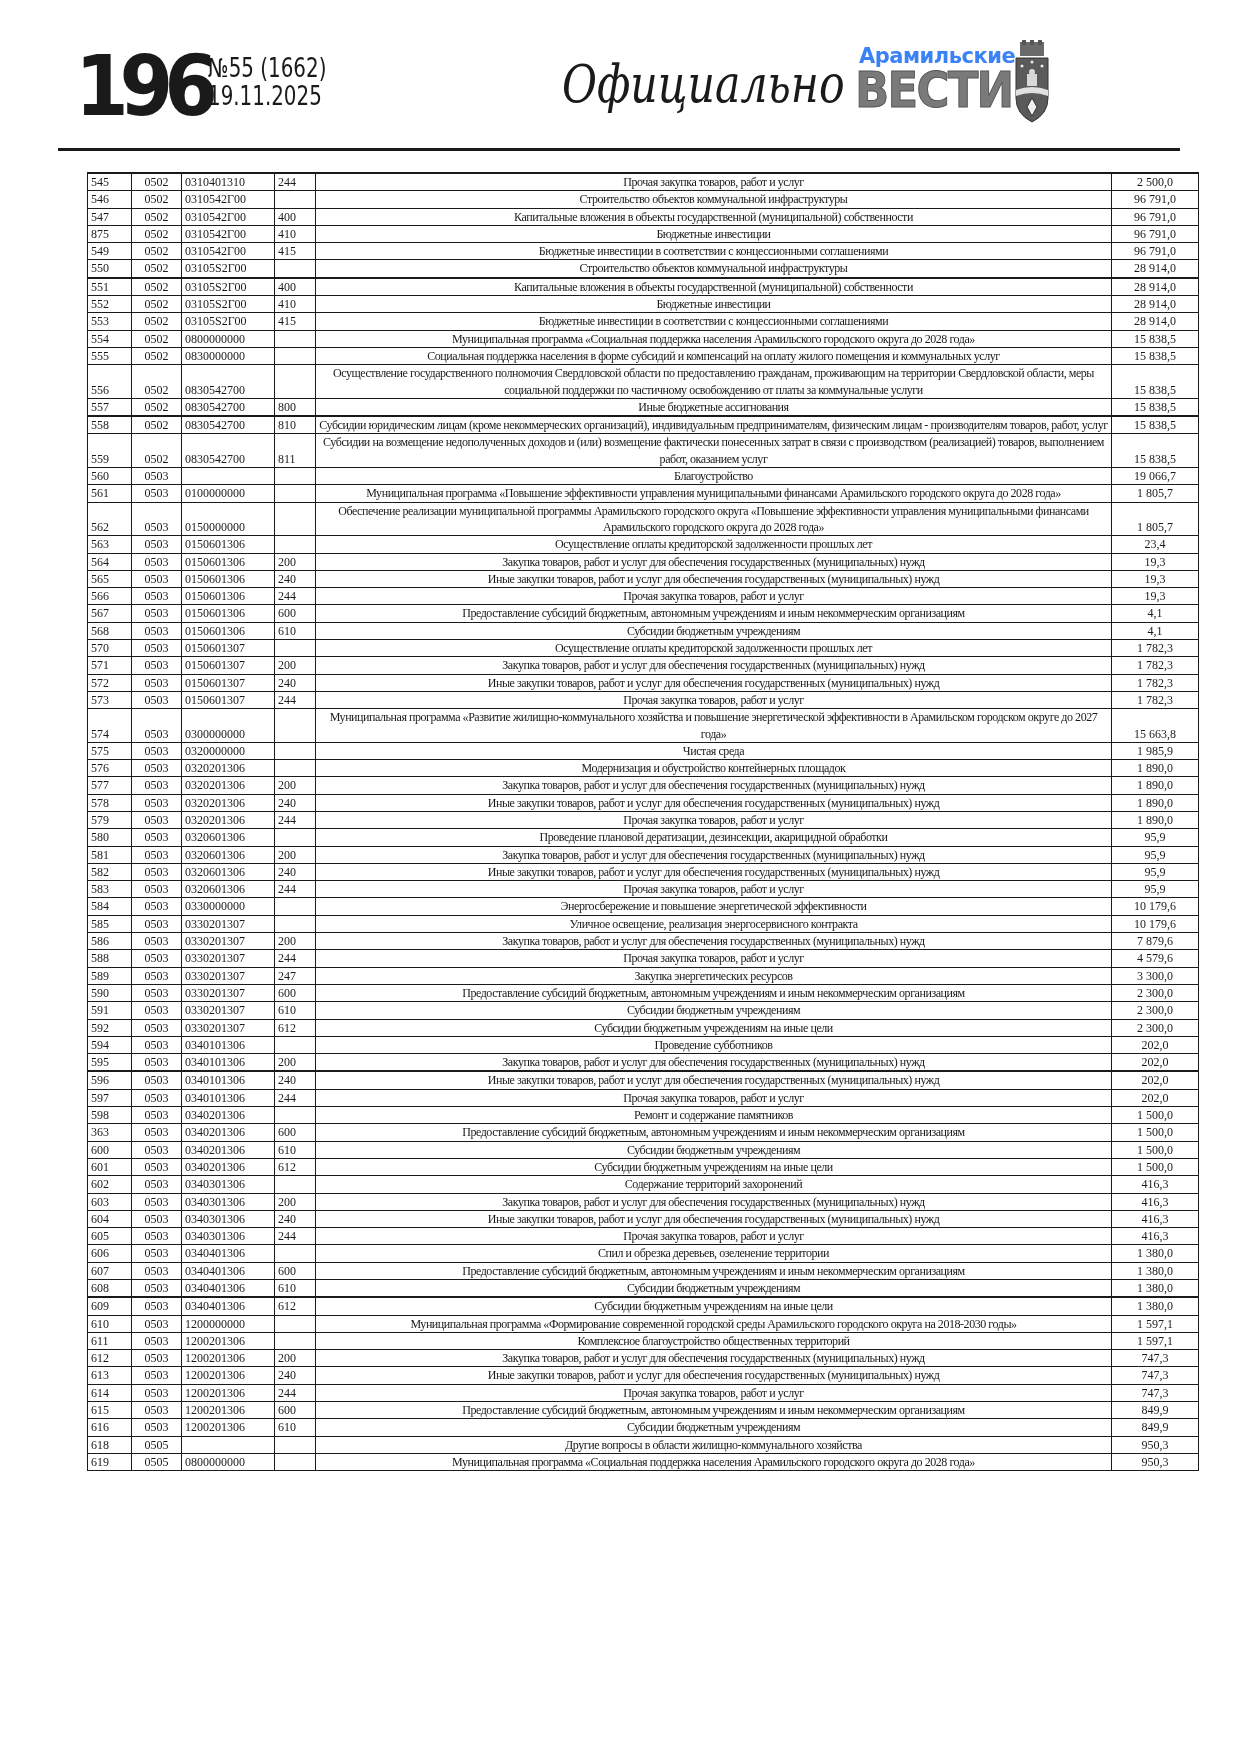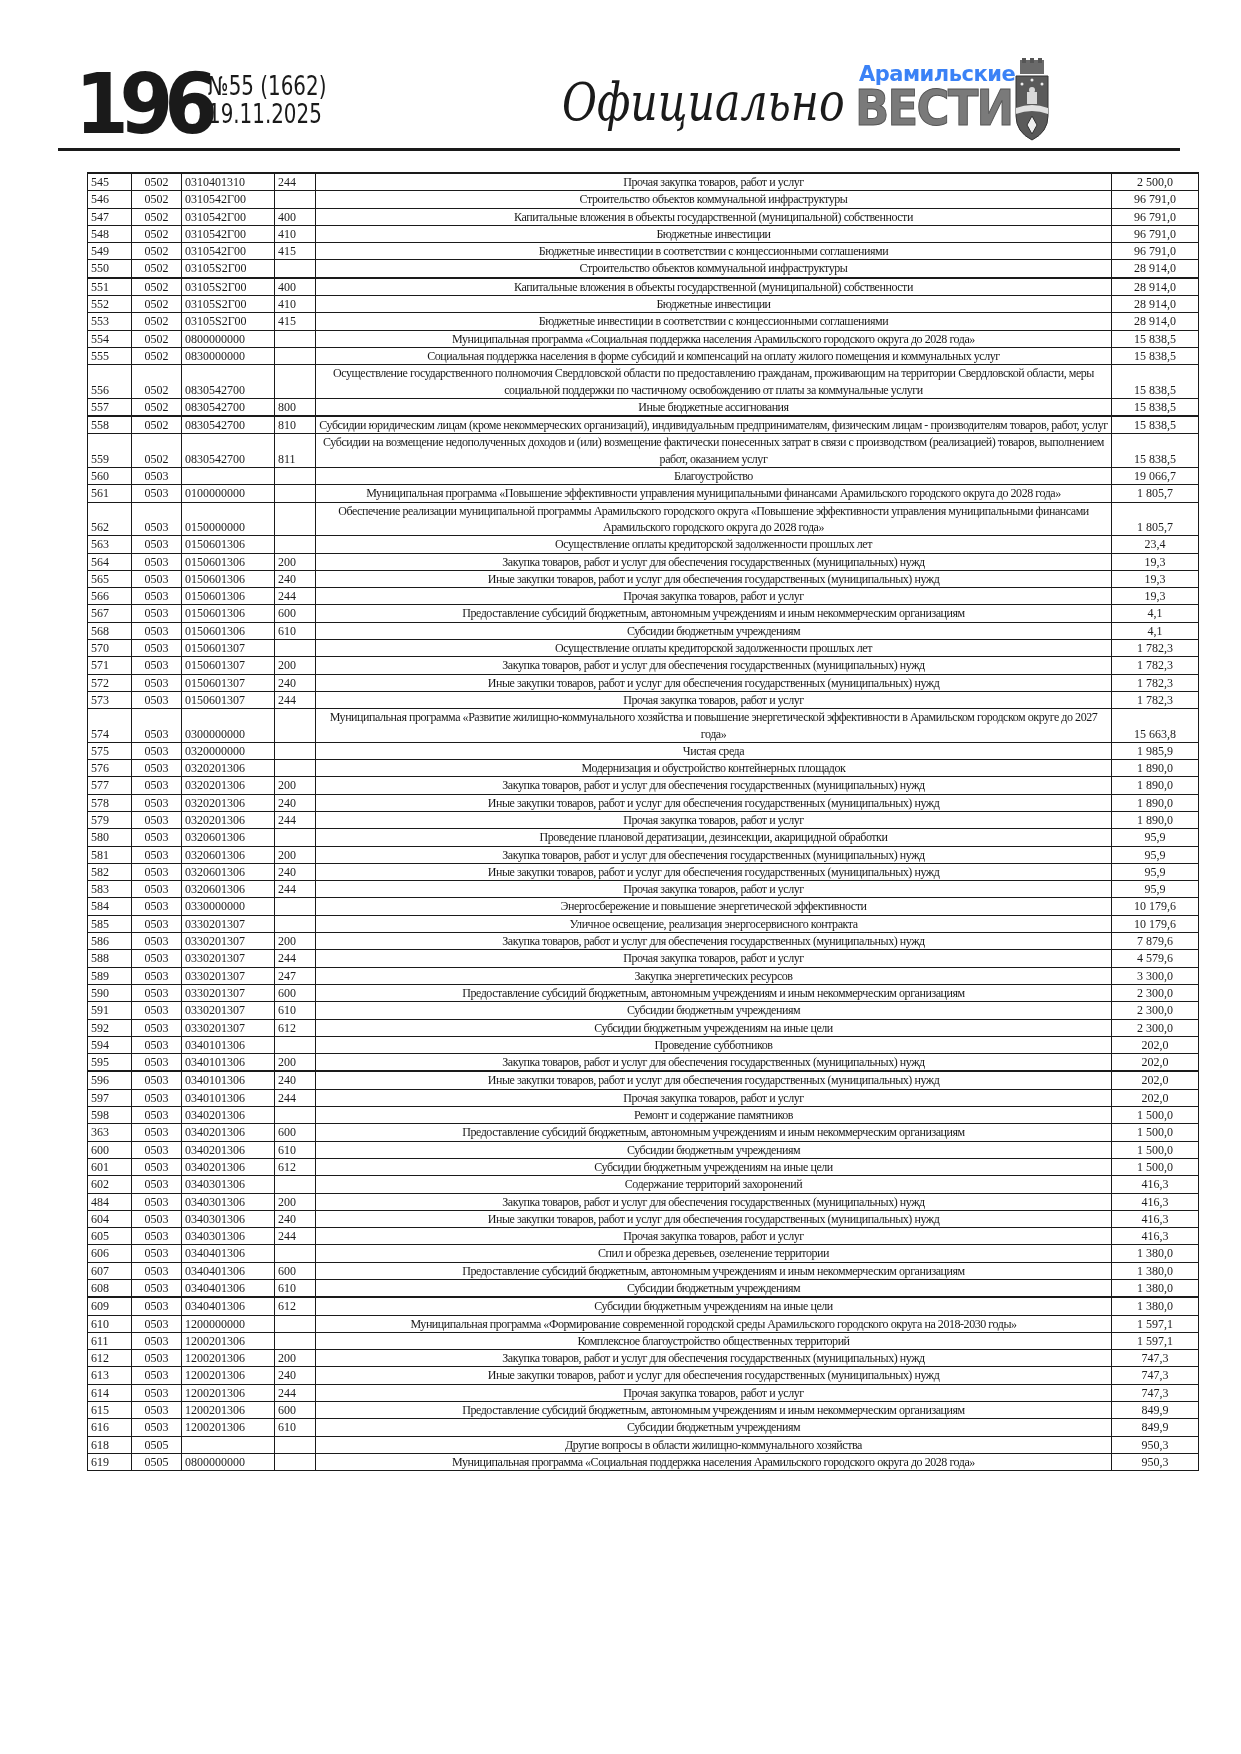--- a/index.html
+++ b/index.html
@@ -1,21 +1,21 @@
 <!DOCTYPE html>
 <html><head>
   <meta charset="utf-8">
   <style>
     html, body { margin: 0; padding: 0; background: #ffffff; }
     body {
       width: 1241px; height: 1754px; position: relative; overflow: hidden;
       font-family: "Liberation Serif", "DejaVu Serif", serif; color: #1a1a1a;
     }
     .masthead {
-      position: absolute; left: 65px; top: 62px; width: 1110px; height: 85px;
+      position: absolute; left: 65px; top: 44px; width: 1110px; height: 85px;
     }
     .page-number {
       position: absolute; left: 10px; top: 2px;
       font-family: "DejaVu Sans", "Liberation Sans", sans-serif;
       font-weight: bold; font-size: 84px; letter-spacing: -10px; line-height: 80px;
       color: #1a1a1a; transform: scaleX(0.92); transform-origin: left center;
     }
     .issue-block {
       position: absolute; left: 143px; top: 10px;
       font-family: "DejaVu Sans Condensed", "DejaVu Sans", sans-serif; font-size: 26px; line-height: 28px;
@@ -126,21 +126,21 @@
       </tr>
       <tr>
         <td class="num left">547</td>
         <td class="num">0502</td>
         <td class="num left">0310542Г00</td>
         <td class="num left">400</td>
         <td class="desc">Капитальные вложения в объекты государственной (муниципальной) собственности</td>
         <td class="sum">96 791,0</td>
       </tr>
       <tr>
-        <td class="num left">548</td>
+        <td class="num left">875</td>
         <td class="num">0502</td>
         <td class="num left">0310542Г00</td>
         <td class="num left">410</td>
         <td class="desc">Бюджетные инвестиции</td>
         <td class="sum">96 791,0</td>
       </tr>
       <tr>
         <td class="num left">549</td>
         <td class="num">0502</td>
         <td class="num left">0310542Г00</td>
@@ -542,21 +542,21 @@
       </tr>
       <tr>
         <td class="num left">602</td>
         <td class="num">0503</td>
         <td class="num left">0340301306</td>
         <td class="num left"></td>
         <td class="desc">Содержание территорий захоронений</td>
         <td class="sum">416,3</td>
       </tr>
       <tr>
-        <td class="num left">484</td>
+        <td class="num left">603</td>
         <td class="num">0503</td>
         <td class="num left">0340301306</td>
         <td class="num left">200</td>
         <td class="desc">Закупка товаров, работ и услуг для обеспечения государственных (муниципальных) нужд</td>
         <td class="sum">416,3</td>
       </tr>
       <tr>
         <td class="num left">604</td>
         <td class="num">0503</td>
         <td class="num left">0340301306</td>

